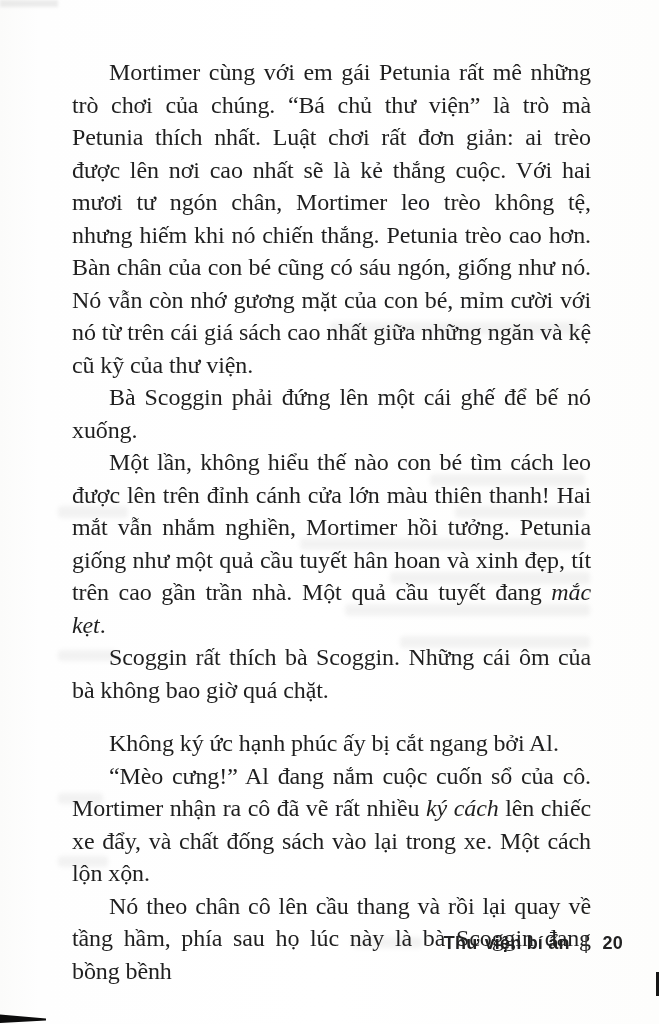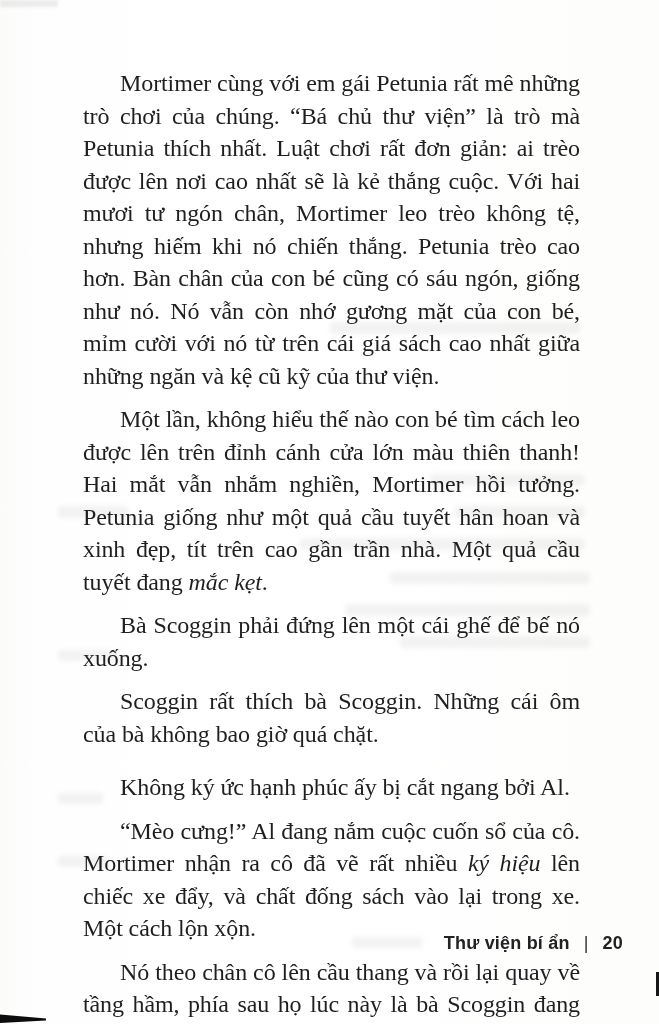--- a/index.html
+++ b/index.html
@@ -24,21 +24,21 @@
     top: 56px;
     width: 519px;
     font-family: "Liberation Serif", "DejaVu Serif", serif;
     font-size: 24px;
     line-height: 32.5px;
     color: #1f1f1f;
     text-align: justify;
     letter-spacing: -0.1px;
   }
   .page-body p {
-    margin: 11px;
+    margin: 0;
     text-indent: 37px;
   }
   .page-body p.break-before {
     margin-top: 21px;
   }
   .page-body em {
     font-style: italic;
   }
   .footer {
     position: absolute;
@@ -107,25 +107,25 @@
   <div class="ghost" style="left:390px; top:572px; width:200px; height:12px;"></div>
   <div class="ghost" style="left:345px; top:604px; width:245px; height:12px;"></div>
   <div class="ghost" style="left:400px; top:636px; width:190px; height:12px;"></div>
   <div class="ghost" style="left:58px;  top:650px; width:60px;  height:11px;"></div>
   <div class="ghost" style="left:58px;  top:793px; width:45px;  height:11px;"></div>
   <div class="ghost" style="left:58px;  top:856px; width:50px;  height:11px;"></div>
   <div class="ghost" style="left:352px; top:937px; width:70px;  height:11px;"></div>
 
   <div class="page-body">
       <p><span>Mortimer cùng với em gái Petunia rất mê những trò chơi của chúng. “Bá chủ thư viện” là trò mà Petunia thích nhất. Luật chơi rất đơn giản: ai trèo được lên nơi cao nhất sẽ là kẻ thắng cuộc. Với hai mươi tư ngón chân, Mortimer leo trèo không tệ, nhưng hiếm khi nó chiến thắng. Petunia trèo cao hơn. Bàn chân của con bé cũng có sáu ngón, giống như nó. Nó vẫn còn nhớ gương mặt của con bé, mỉm cười với nó từ trên cái giá sách cao nhất giữa những ngăn và kệ cũ kỹ của thư viện.</span></p>
+      <p><span>Bà Scoggin phải đứng lên một cái ghế để bế nó xuống.</span></p>
       <p><span>Một lần, không hiểu thế nào con bé tìm cách leo được lên trên đỉnh cánh cửa lớn màu thiên thanh! Hai mắt vẫn nhắm nghiền, Mortimer hồi tưởng. Petunia giống như một quả cầu tuyết hân hoan và xinh đẹp, tít trên cao gần trần nhà. Một quả cầu tuyết đang </span><em>mắc kẹt</em><span>.</span></p>
-      <p><span>Bà Scoggin phải đứng lên một cái ghế để bế nó xuống.</span></p>
       <p><span>Scoggin rất thích bà Scoggin. Những cái ôm của bà không bao giờ quá chặt.</span></p>
       <p class="break-before"><span>Không ký ức hạnh phúc ấy bị cắt ngang bởi Al.</span></p>
-      <p><span>“Mèo cưng!” Al đang nắm cuộc cuốn sổ của cô. Mortimer nhận ra cô đã vẽ rất nhiều </span><em>ký hiệu</em><span> lên chiếc xe đẩy, và chất đống sách vào lại trong xe. Một cách lộn xộn.</span></p>
+      <p><span>“Mèo cưng!” Al đang nắm cuộc cuốn sổ của cô. Mortimer nhận ra cô đã vẽ rất nhiều </span><em>ký cách</em><span> lên chiếc xe đẩy, và chất đống sách vào lại trong xe. Một cách lộn xộn.</span></p>
       <p><span>Nó theo chân cô lên cầu thang và rồi lại quay về tầng hầm, phía sau họ lúc này là bà Scoggin đang bồng bềnh</span></p>
     </div>
 
   <div class="footer">
     <span>Thư viện bí ẩn</span>
     <span class="sep">|</span>
     <span>20</span>
   </div>
 
   <div class="wedge"></div>

